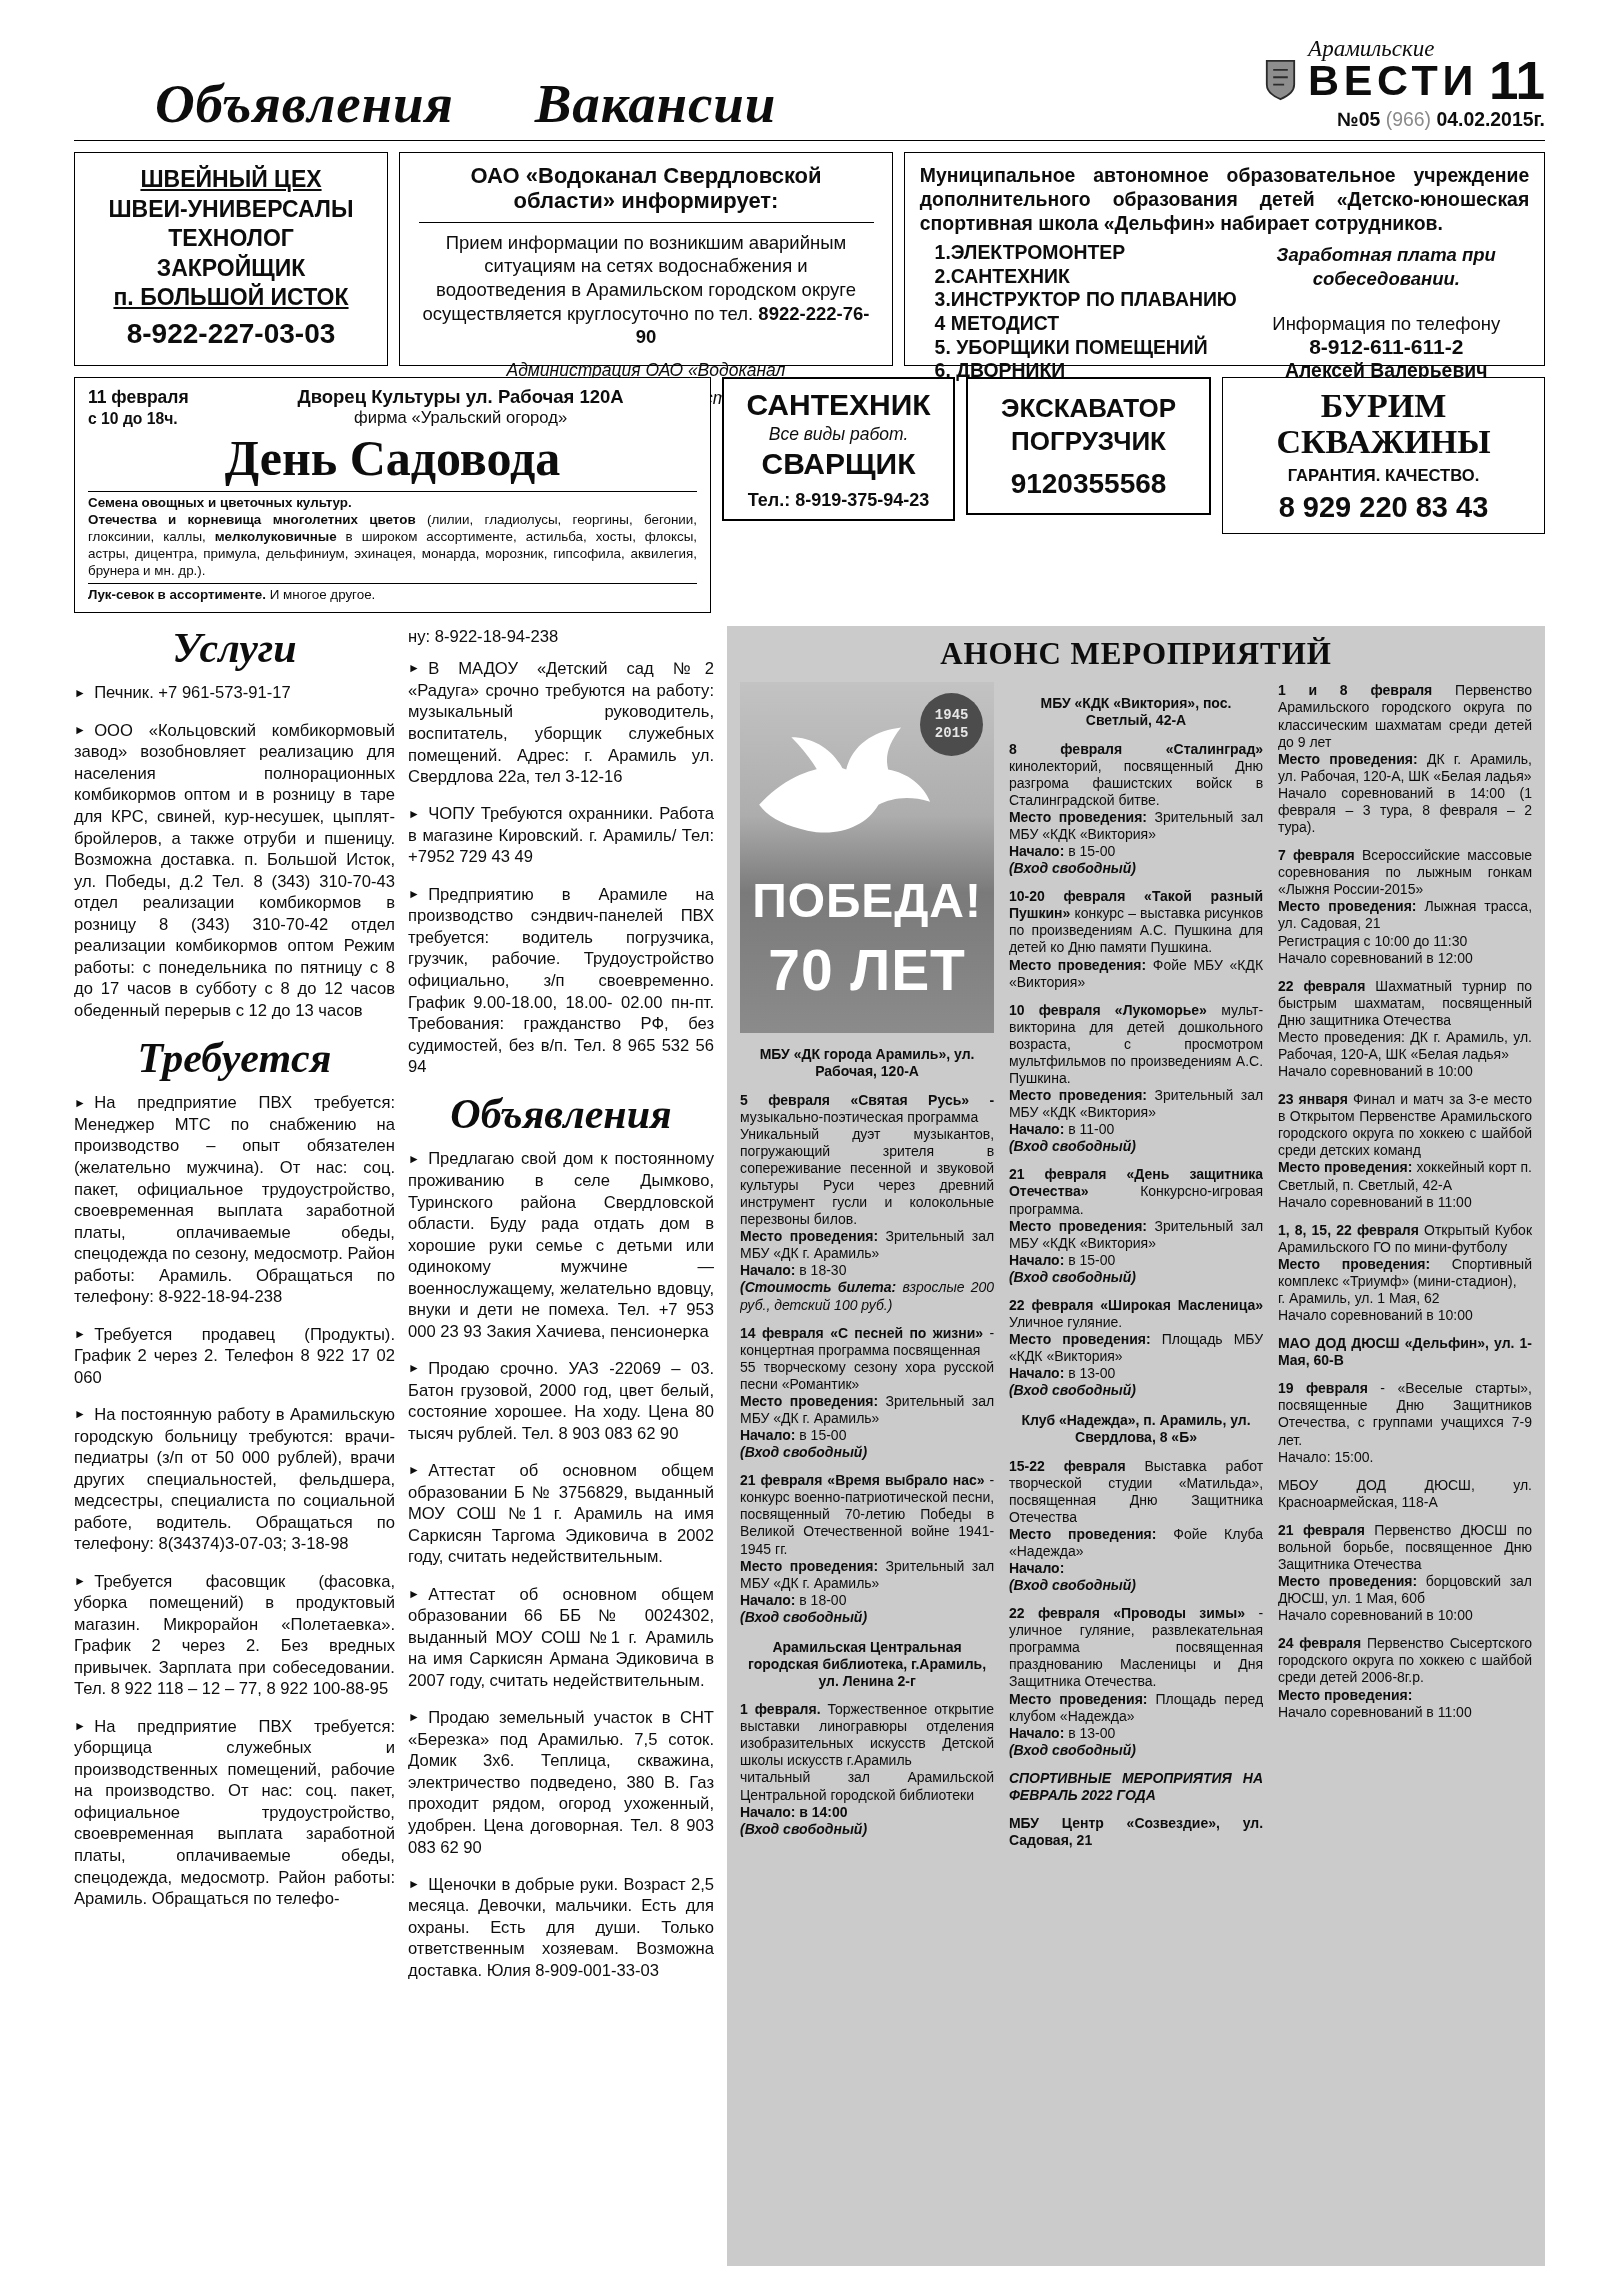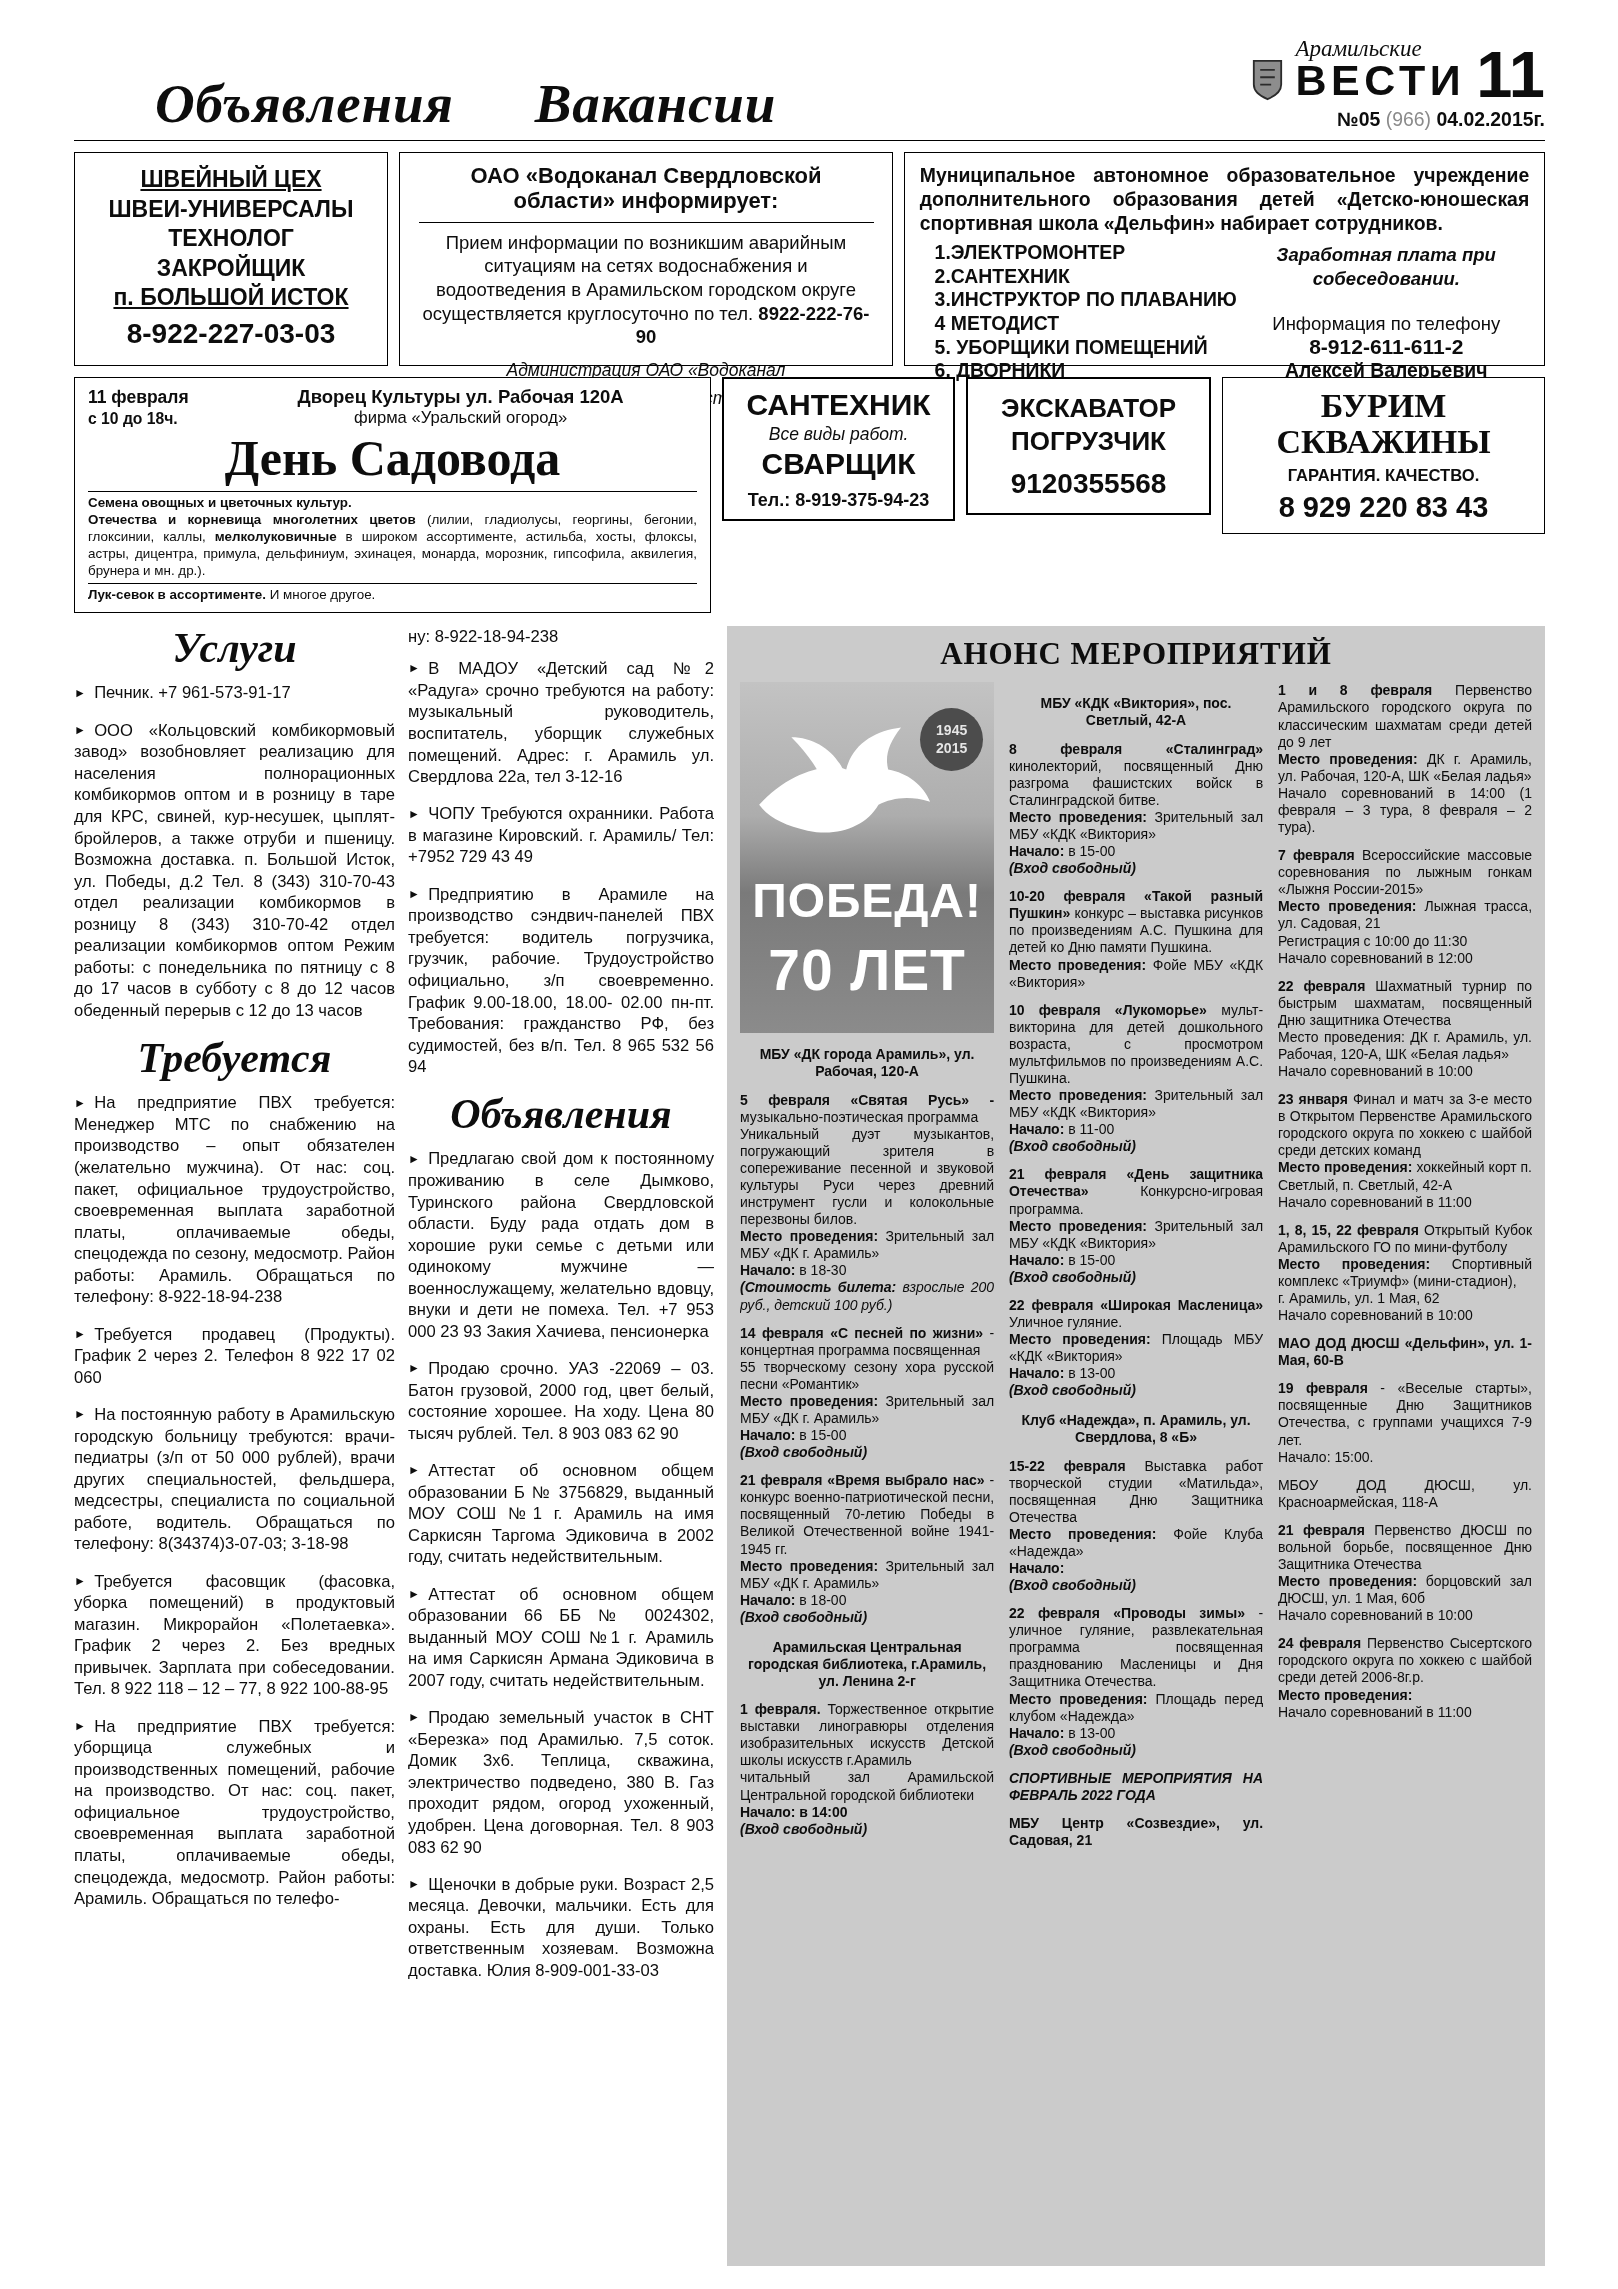--- a/index.html
+++ b/index.html
@@ -14,21 +14,21 @@
 
   
   .masthead { display:flex; justify-content:space-between; align-items:flex-end; border-bottom:1.8px solid #000; padding-bottom:9.2px; }
   .page-title { font-family:"Liberation Serif","DejaVu Serif",serif; font-style:italic; font-weight:bold; font-size:55px; letter-spacing:0.9px; padding-left:81px; display:flex; gap:81px; line-height:1; }
   .brand { display:flex; flex-direction:column; align-items:flex-end; }
   .brand-row { display:flex; align-items:flex-end; gap:11px; }
   .crest svg { display:block; }
   .brand-names { text-align:left; }
   .brand-top { display:block; font-family:"Liberation Serif","DejaVu Serif",serif; font-style:italic; font-size:23px; line-height:1; }
   .brand-main { display:block; font-weight:bold; font-size:43px; letter-spacing:4.6px; line-height:0.95; }
-  .pagenum { font-weight:bold; font-size:65px; line-height:0.78; }
+  .pagenum { font-weight:bold; font-size:53px; line-height:0.78; }
   .issue { font-size:19.4px; margin-top:7.4px; }
   .issue .gray { color:#8a8a8a; }
 
   
   .row { display:flex; gap:11px; margin-top:11px; align-items:flex-start; }
   .box { border:1.8px solid #000; background:#fff; }
   .top-row .box { height:214px; }
 
   .sewing { width:314px; text-align:center; padding:12px 7.4px; }
   .sewing .ln { font-weight:bold; font-size:23px; line-height:1.28; }
@@ -89,23 +89,23 @@
   .announce-cols { display:flex; gap:14.8px; margin-top:11px; }
   .evcol { flex:1; min-width:0; font-size:14px; line-height:1.22; overflow:hidden; }
   .event { margin-bottom:11px; }
   .evl { text-align:justify; overflow-wrap:break-word; }
   .evl.it { font-style:italic; }
   .event.venue { margin:13px 0 11px; }
   .event.venue .evl { text-align:center; }
 
   .poster { position:relative; height:351px; margin-bottom:13px; overflow:hidden;
     background:linear-gradient(180deg,#c3c3c3 0%,#adadad 38%,#7a7a7a 60%,#8b8b8b 100%); }
-  .poster-years { position:absolute; top:26px; right:11px; width:63px; height:63px; border-radius:50%;
+  .poster-years { position:absolute; top:11px; right:11px; width:63px; height:63px; border-radius:50%;
     background:var(--poster_dark); color:#e6e6e6; font-weight:bold; font-size:14px; line-height:1.25;
-    text-align:center; padding-top:14px; white-space:pre-line; }
+    text-align:center; padding-top:14px; white-space:pre-line;font-family:Liberation Mono, monospace; }
   .dove { position:absolute; top:39px; left:5.5px; width:194px; }
   .poster-big { position:absolute; left:0; right:0; text-align:center; color:#fff; font-weight:bold; letter-spacing:0.9px; }
   .big1 { bottom:103px; font-size:48px; }
   .big2 { bottom:28px; font-size:57px; }
 </style>
 </head>
 <body>
 
 <div class="page">
 

